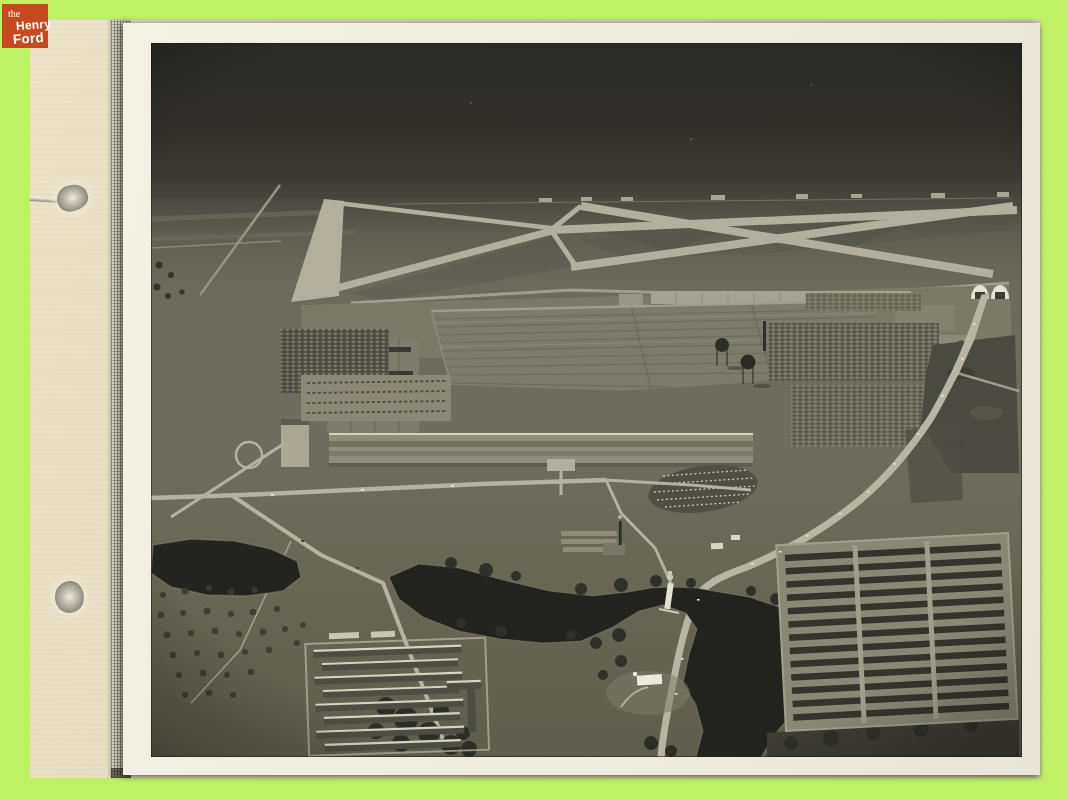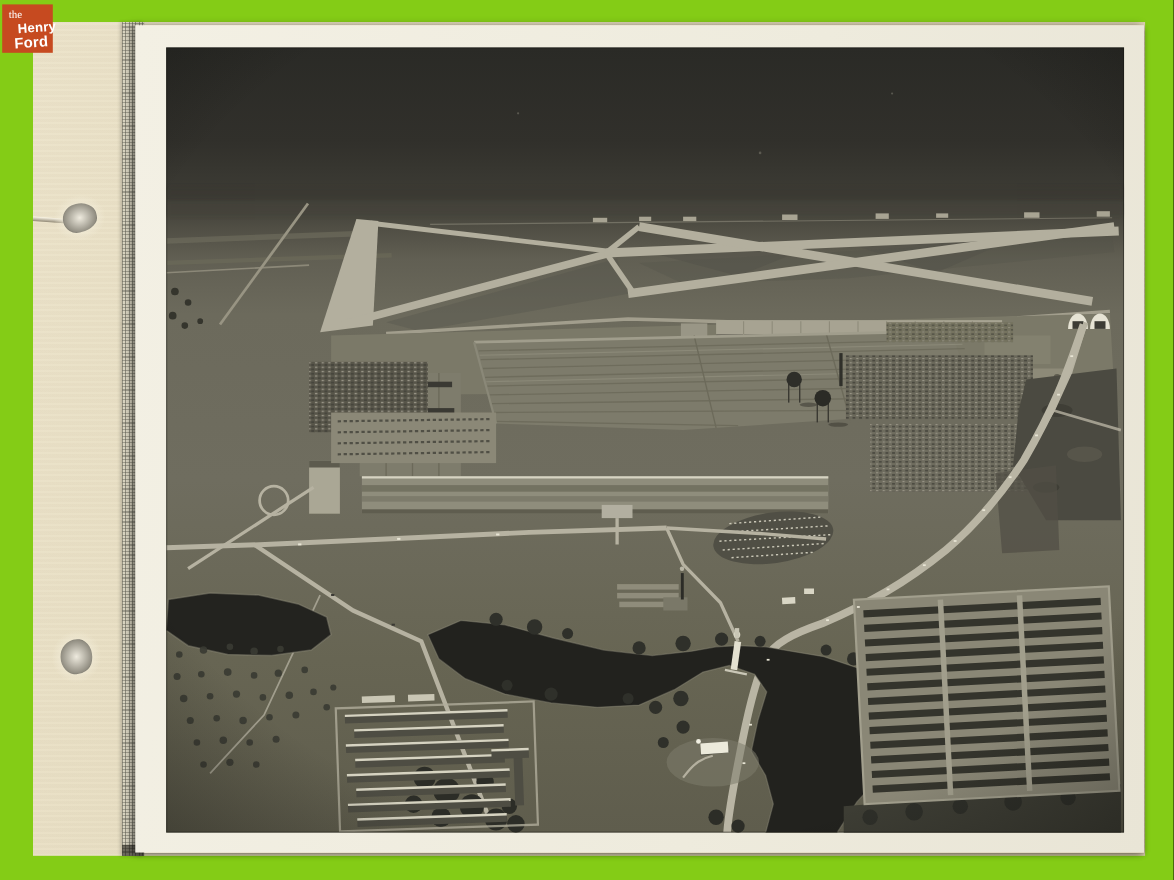--- a/index.html
+++ b/index.html
@@ -1,16 +1,16 @@
 <!DOCTYPE html>
 <html><head>
 <meta charset="utf-8">
 <style>
   html,body{margin:0;padding:0;background:#000;}
-  .stage{position:relative;width:1067px;height:800px;background:#84cc16;overflow:hidden;
+  .stage{position:relative;width:1067px;height:800px;background:#bef264;overflow:hidden;
          font-family:"Liberation Sans",sans-serif;}
   
   .album-page{position:absolute;left:30px;top:20px;width:1011px;height:758px;
     background:
       repeating-linear-gradient(0deg, rgba(255,255,255,.025) 0 2px, rgba(60,50,30,.02) 2px 5px),
       linear-gradient(105deg,#ece3ca 0%,#e4dabd 45%,#d8ccab 100%);}
   
   .binding{position:absolute;left:111px;top:20px;width:20px;height:758px;
     background:
       repeating-linear-gradient(0deg, rgba(96,95,84,.45) 0 1px, rgba(0,0,0,0) 1px 3px),

